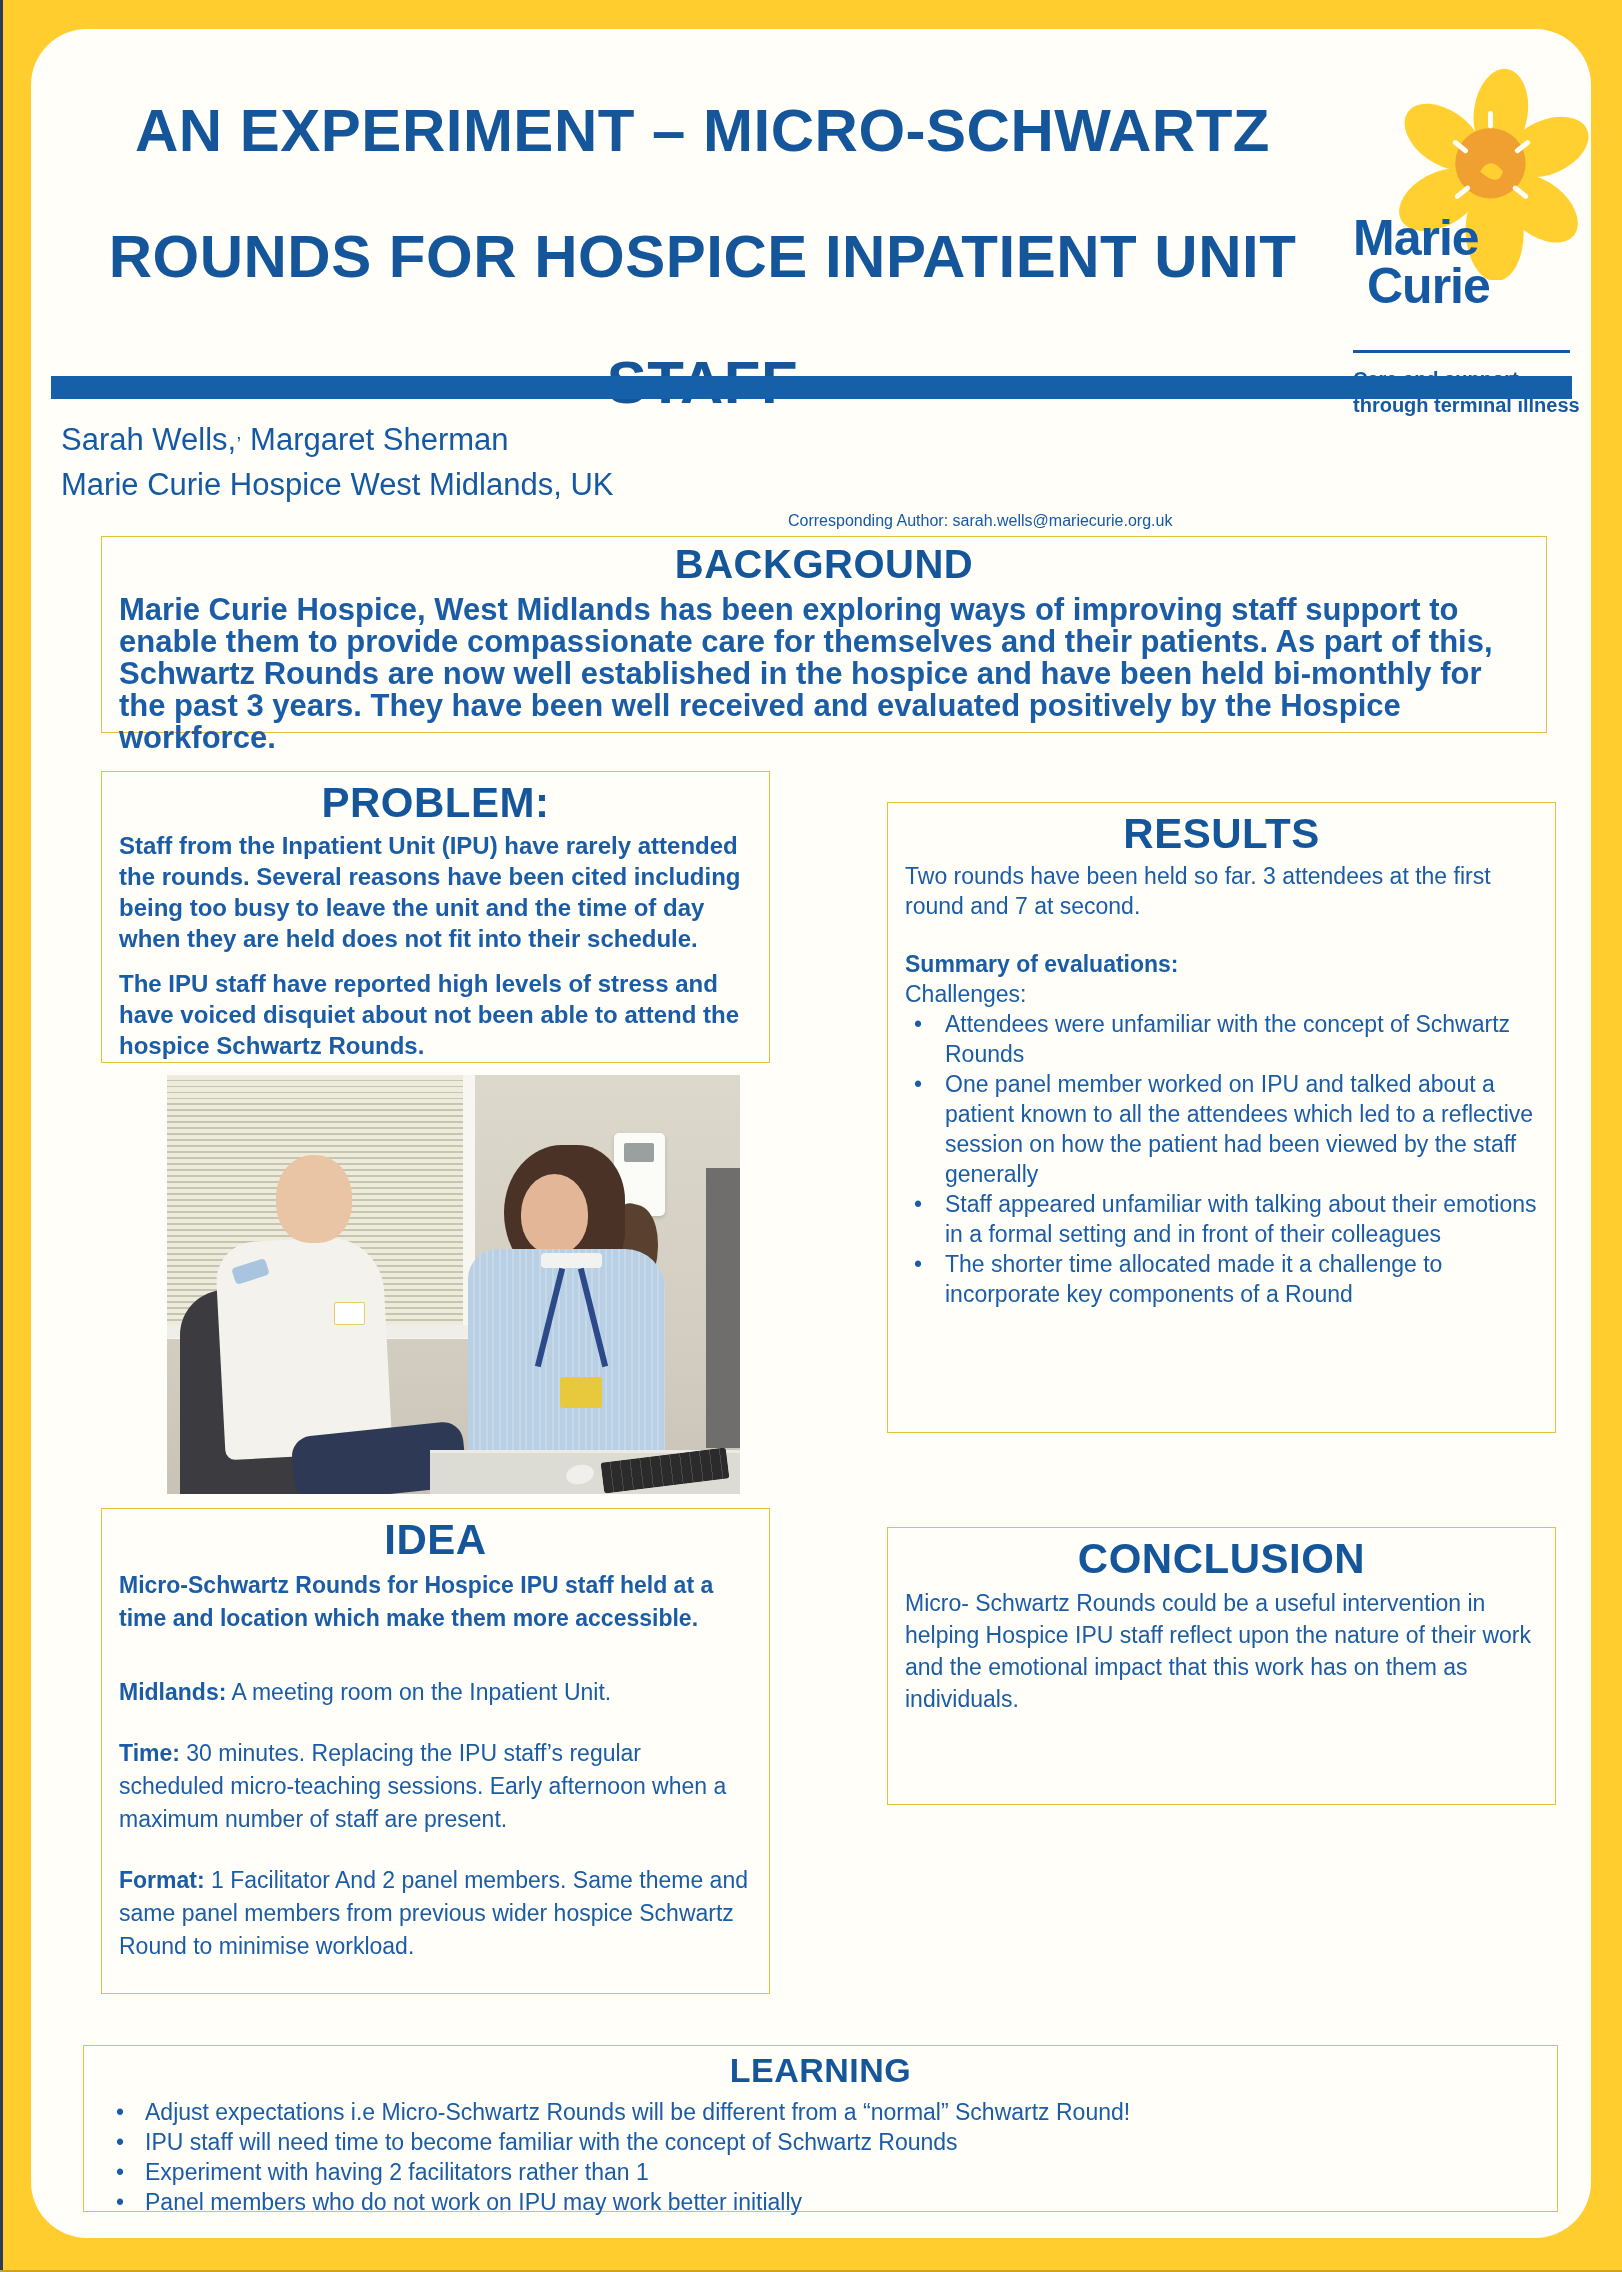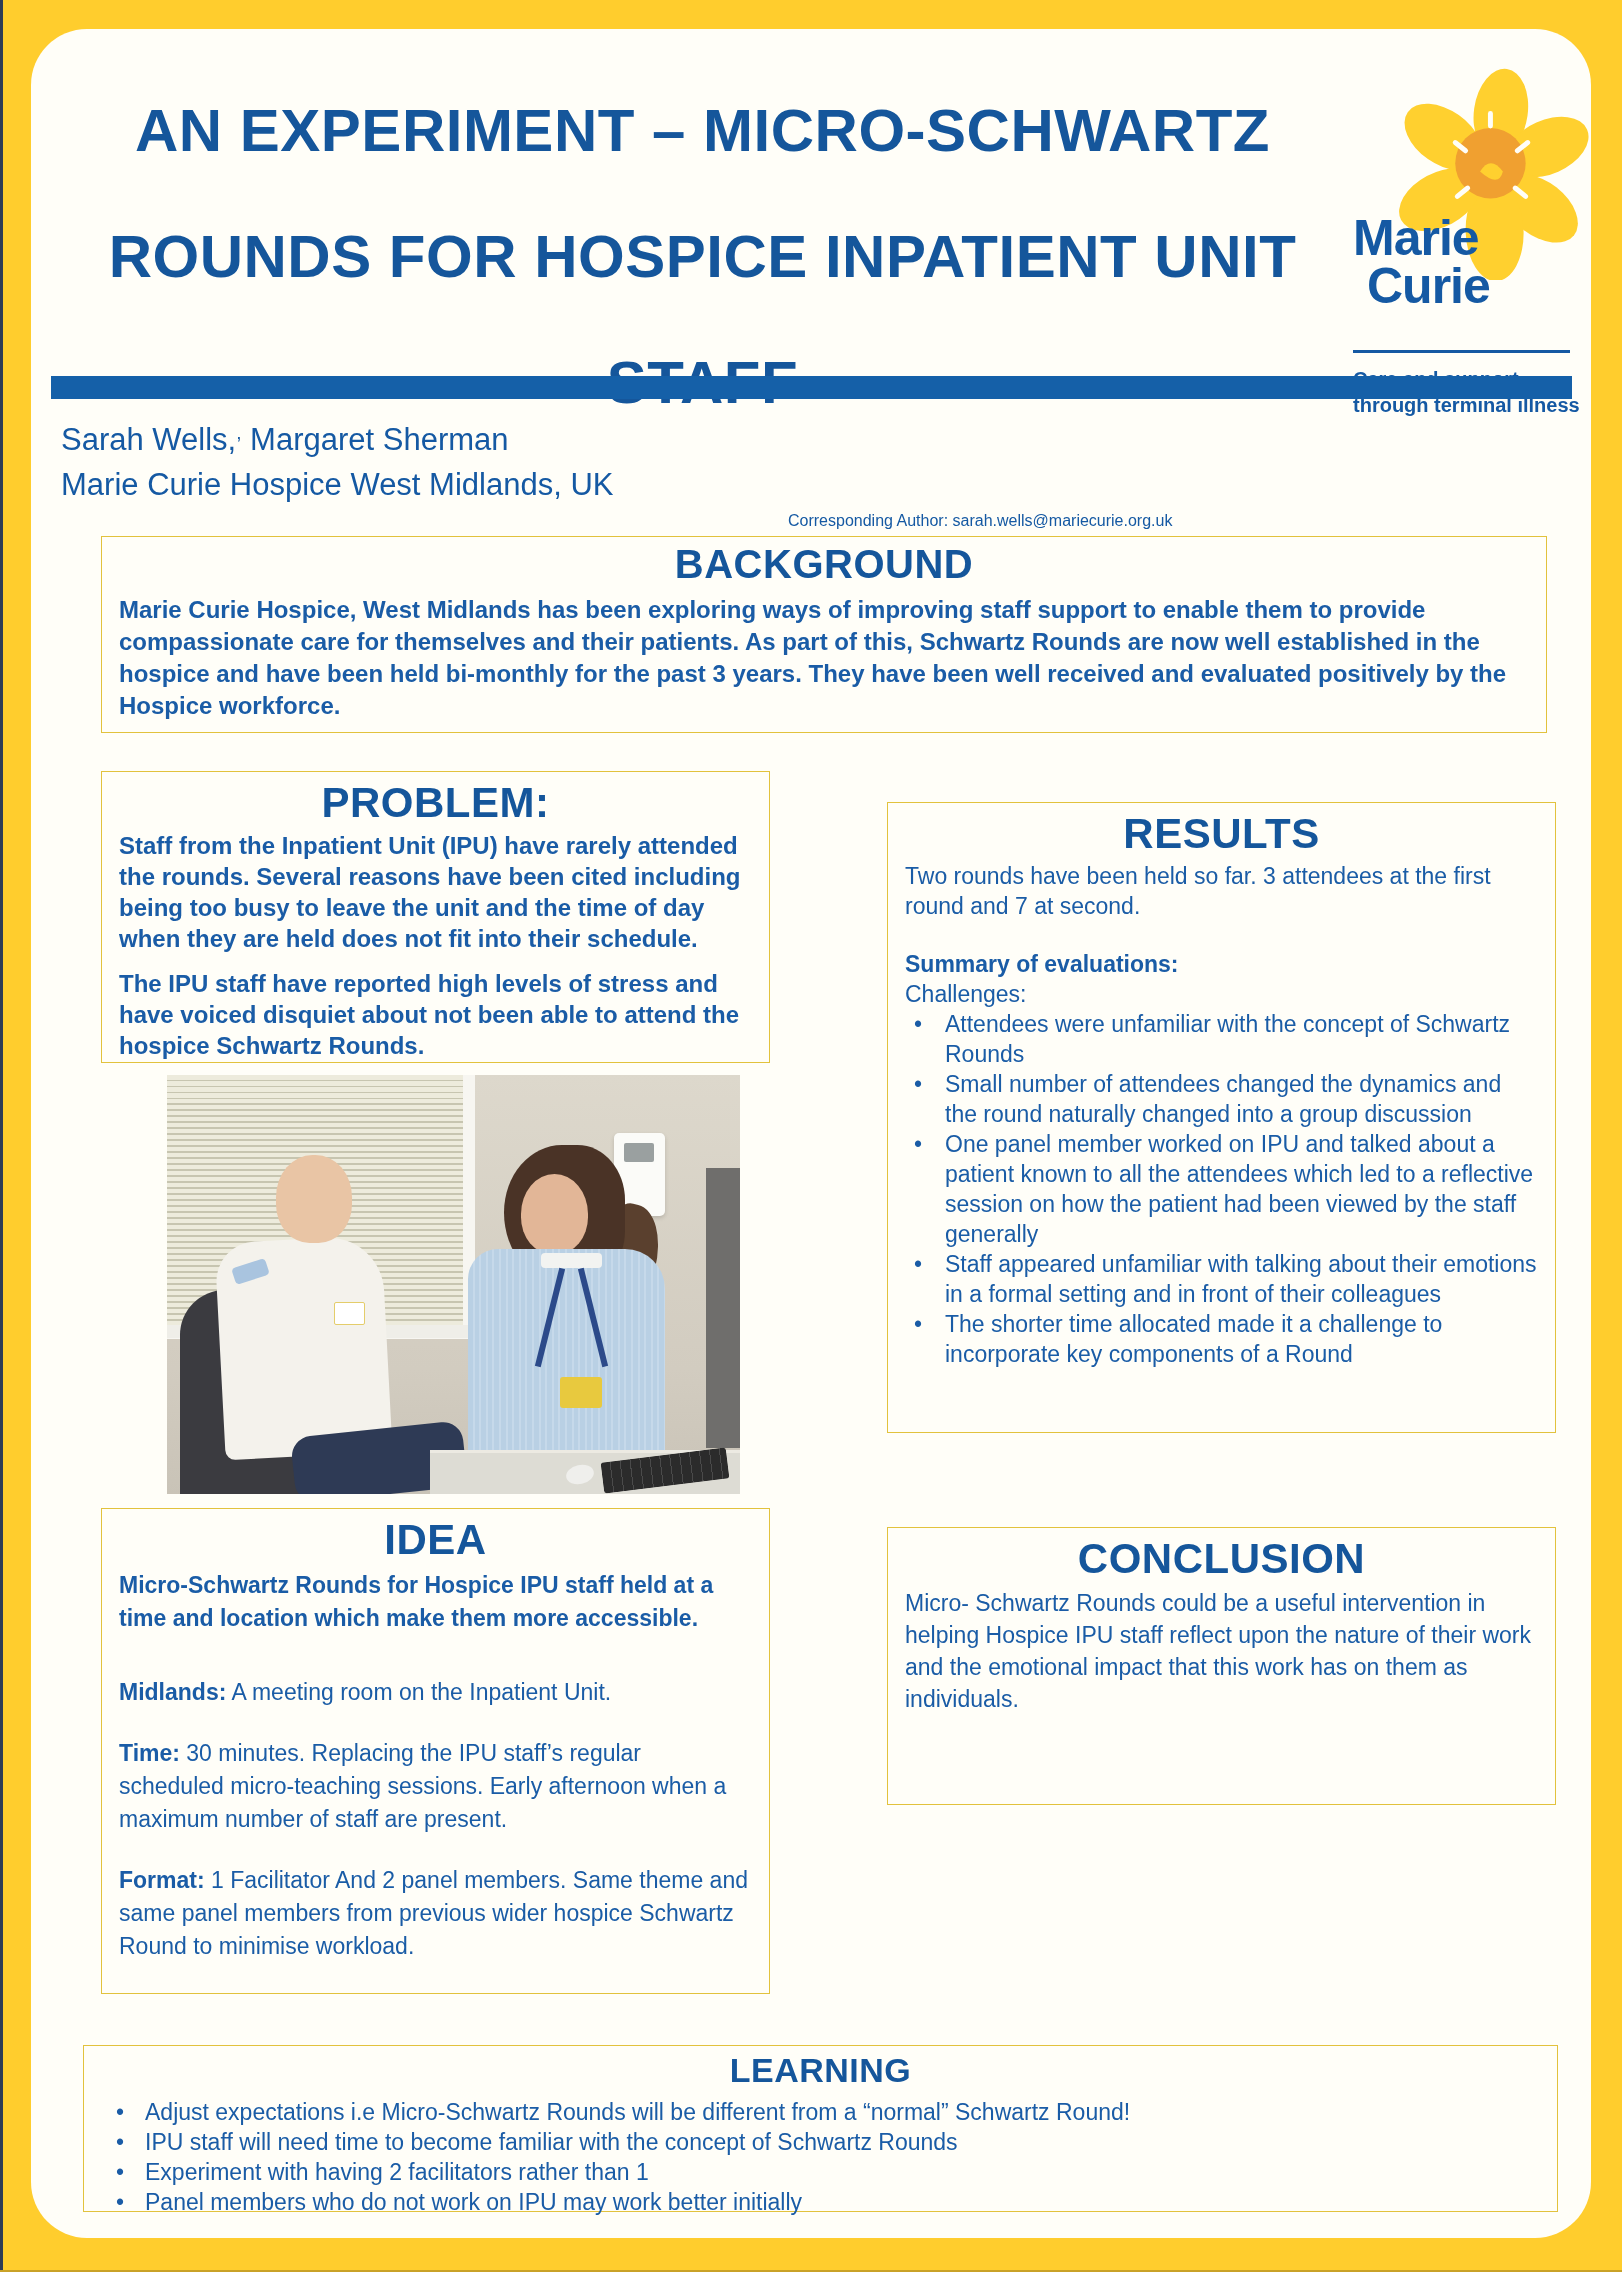--- a/index.html
+++ b/index.html
@@ -35,21 +35,21 @@
   .corresponding{left:788px;top:467px;width:758px;font-size:16px;color:#1559A3;margin-top:45px;}
   
   .box{
     position:absolute;z-index:2;background:#FFFEF8;
     border:1.5px solid #E2C23D;box-sizing:border-box;
   }
   .box h2{
     margin:7px 0 3px 0;text-align:center;
     font-size:42px;font-weight:700;color:#15569B;letter-spacing:0.5px;
   }
-  .box .body{padding:0 17px;font-size:24px;line-height:32px;color:#1A5CA6;}
+  .box .body{padding:0 17px;font-size:31px;line-height:32px;color:#1A5CA6;}
   .bold{font-weight:700;}
   
   .bg-box{left:101px;top:536px;width:1446px;height:197px;}
   .bg-box h2{font-size:40px;margin:5px 0 7px 0;}
   .bg-box .body{font-weight:700;line-height:32px;}
   
   .problem-box{left:101px;top:771px;width:669px;height:292px;}
   .problem-box .body{font-weight:700;font-size:24px;line-height:31px;}
   .problem-box .body p{margin:0 0 14px 0;}
   
@@ -177,21 +177,20 @@
 </div>
 
 <div class="box results-box">
   <h2>RESULTS</h2>
   <div class="body">
     <p class="intro">Two rounds have been held so far. 3 attendees at the first round and 7 at second.</p>
     <p class="bold challenges">Summary of evaluations:</p>
     <p class="challenges">Challenges:</p>
     <ul class="bullets">
       <li>Attendees were unfamiliar with the concept of Schwartz Rounds</li>
-      <li>Small number of attendees changed the dynamics and the round naturally changed into a group discussion</li>
       <li>One panel member worked on IPU and talked about a patient known to all the attendees which led to a reflective session on how the patient had been viewed by the staff generally</li>
       <li>Staff appeared unfamiliar with talking about their emotions in a formal setting and in front of their colleagues</li>
       <li>The shorter time allocated made it a challenge to incorporate key components of a Round</li>
     </ul>
   </div>
 </div>
 
 <div class="abs photo" role="img" aria-label="Two hospice staff members in uniform sitting and talking in an office beside a window with blinds and a desk with a keyboard">
   <div class="ph-window"></div>
   <div class="ph-sill"></div>

